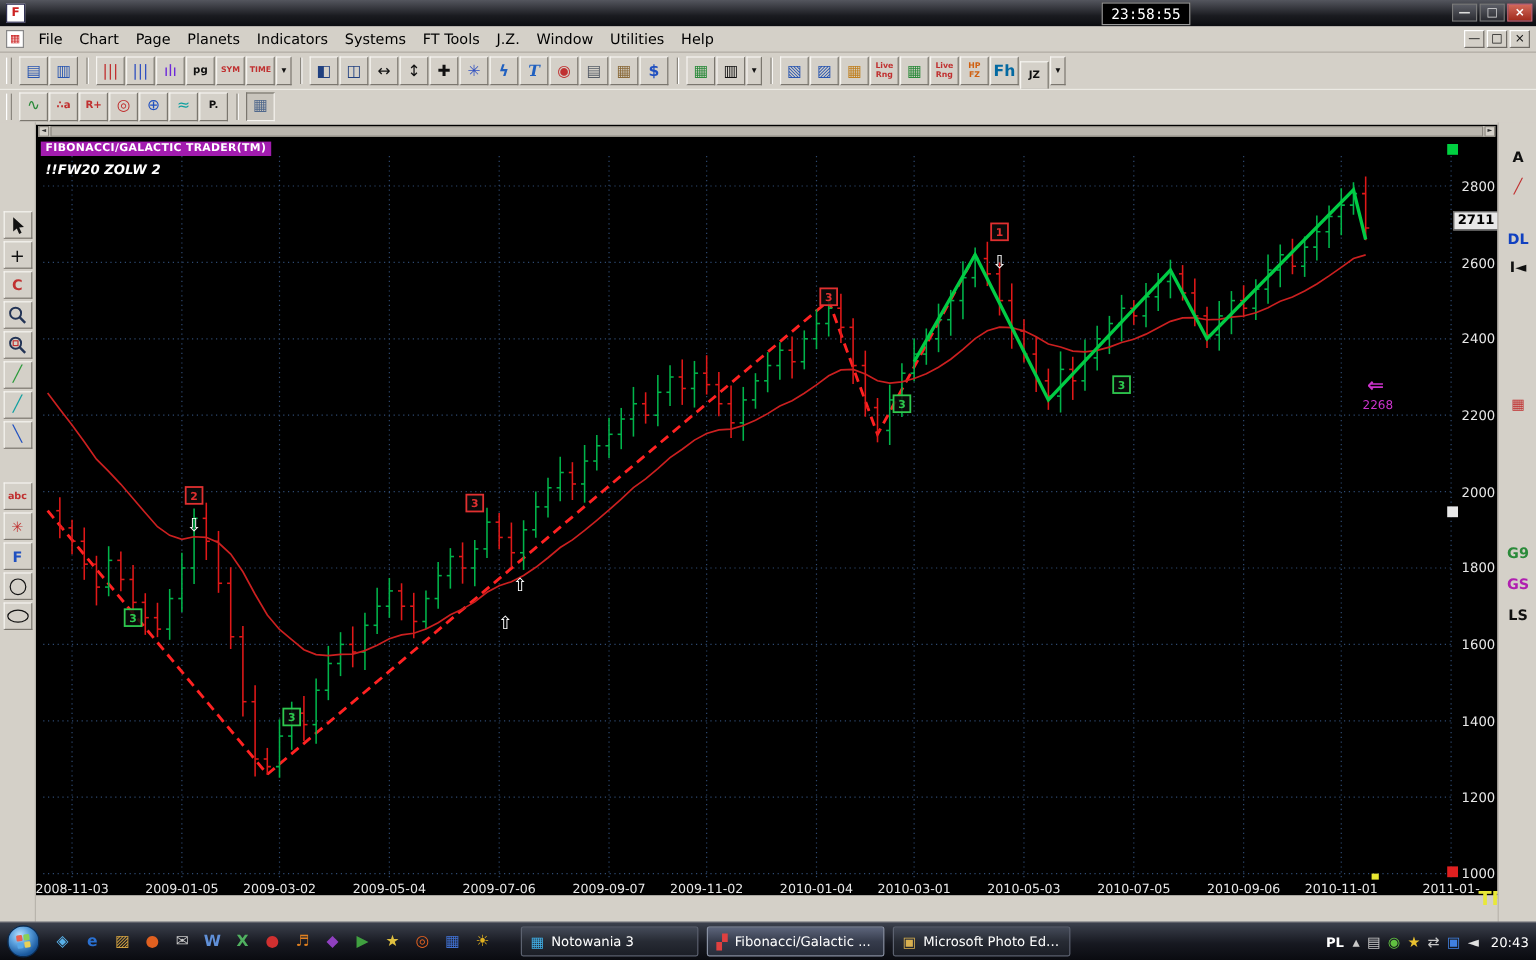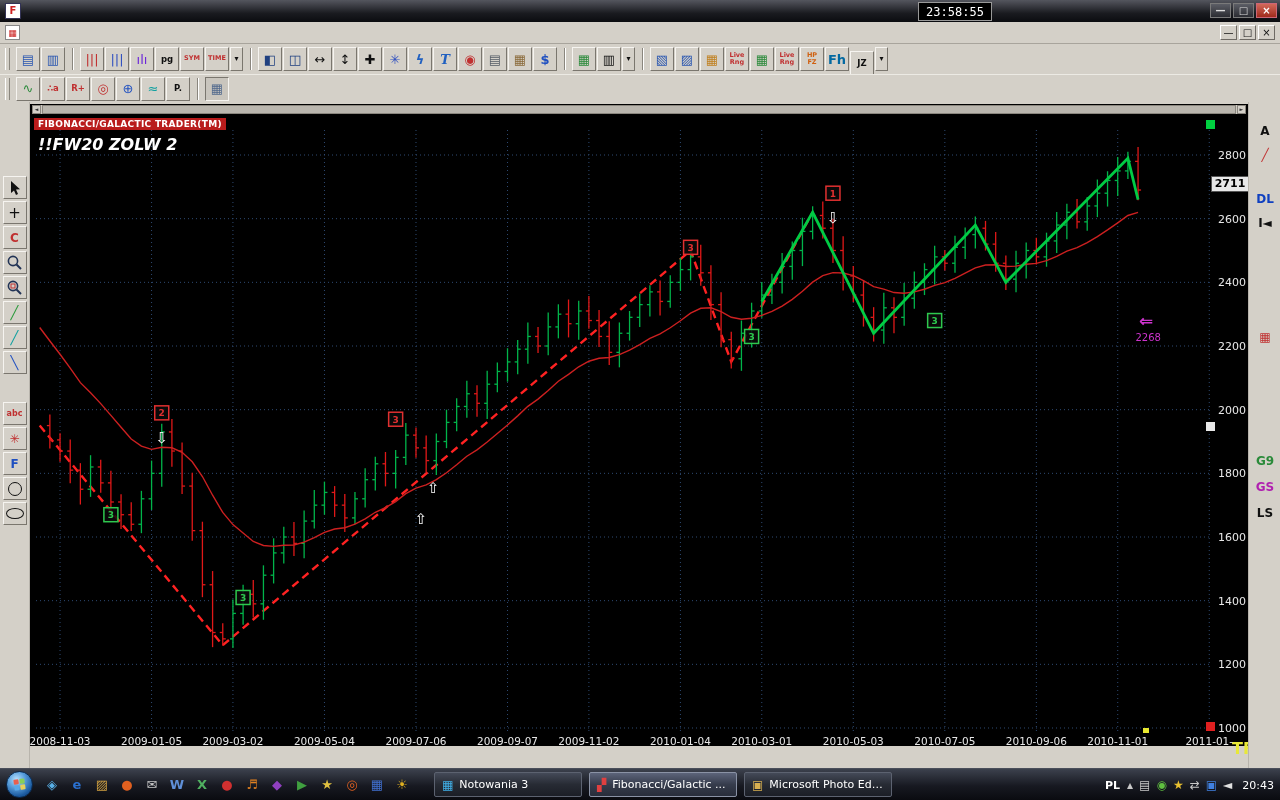--- a/index.html
+++ b/index.html
@@ -63,23 +63,23 @@
   .right-strip{position:absolute;left:1248px;top:102px;width:32px;height:666px;background:#d4d0c8;
     border-left:1px solid #b8b4ac;}
   .rs-item{position:absolute;left:0;width:32px;text-align:center;font-weight:bold;font-size:12px;}
 
   
   .chart-panel{position:absolute;left:30px;top:104px;width:1218px;height:642px;background:#000;}
   .hscroll{position:absolute;left:2px;top:1px;width:1214px;height:9px;background:#cfcbc3;display:flex;z-index:6;}
   .hs-arrow{width:9px;height:9px;background:#d4d0c8;border:1px solid #8a867e;box-sizing:border-box;
     font-size:5px;line-height:7px;text-align:center;color:#333;}
   .hs-thumb{flex:1;background:#bab6ae;border:1px solid #8a867e;box-sizing:border-box;margin:0 1px;}
-  .chart-title-strip{position:absolute;left:4px;top:14px;background:#b91c1c;color:#fff;font-size:9px;
+  .chart-title-strip{position:absolute;left:4px;top:14px;background:#a21caf;color:#fff;font-size:9px;
     font-weight:bold;padding:1px 4px;letter-spacing:.3px;z-index:5;}
-  .chart-symbol{position:absolute;left:8px;top:31px;color:#fff;font-size:16px;font-weight:bold;
+  .chart-symbol{position:absolute;left:8px;top:31px;color:#fff;font-size:11px;font-weight:bold;
     font-style:italic;z-index:5;}
   #plot{position:absolute;left:0;top:12px;}
   .yaxis-label{position:absolute;left:1188px;width:42px;color:#e8e8e8;font-size:11px;}
   .price-box{position:absolute;left:1181px;top:72px;width:36px;height:14px;background:#e8e8e8;color:#000;
     font-size:11px;font-weight:bold;text-align:center;line-height:14px;border:1px solid #555;}
   .scroll-sq{position:absolute;left:1176px;width:9px;height:9px;}
   .date-strip{position:absolute;left:0;top:628px;width:1218px;height:17px;}
   .date-label{position:absolute;top:3px;width:70px;text-align:center;color:#e8e8e8;font-size:10.5px;white-space:nowrap;}
   .tf-label{position:absolute;left:1202px;top:7px;color:#e8e838;font-size:16px;font-weight:bold;}
   .cur-date-marker{position:absolute;width:6px;height:5px;background:#e8e830;top:624px;}
@@ -121,20 +121,33 @@
   </div>
   <div class="clock-overlay">23:58:55</div>
   <div class="win-btns">
     <div class="win-btn">—</div>
     <div class="win-btn">□</div>
     <div class="win-btn close">×</div>
   </div>
 
   <div class="menubar">
     <div class="child-icon">▦</div>
+    <div id="menu-items">
+        <div class="menu-item">File</div>
+        <div class="menu-item">Chart</div>
+        <div class="menu-item">Page</div>
+        <div class="menu-item">Planets</div>
+        <div class="menu-item">Indicators</div>
+        <div class="menu-item">Systems</div>
+        <div class="menu-item">FT Tools</div>
+        <div class="menu-item">J.Z.</div>
+        <div class="menu-item">Window</div>
+        <div class="menu-item">Utilities</div>
+        <div class="menu-item">Help</div>
+      </div>
     <div class="mdi-btns">
       <div class="mdi-btn">—</div>
       <div class="mdi-btn">□</div>
       <div class="mdi-btn">×</div>
     </div>
   </div>
 
   <div id="toolbar1" class="toolbar">
       <div class="tb-handle"></div>
       <div class="tb-btn" style="color: rgb(40, 85, 176);">▤</div>

